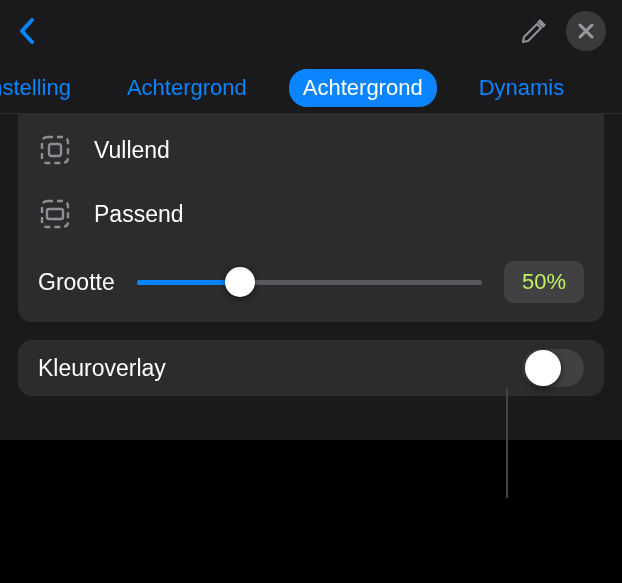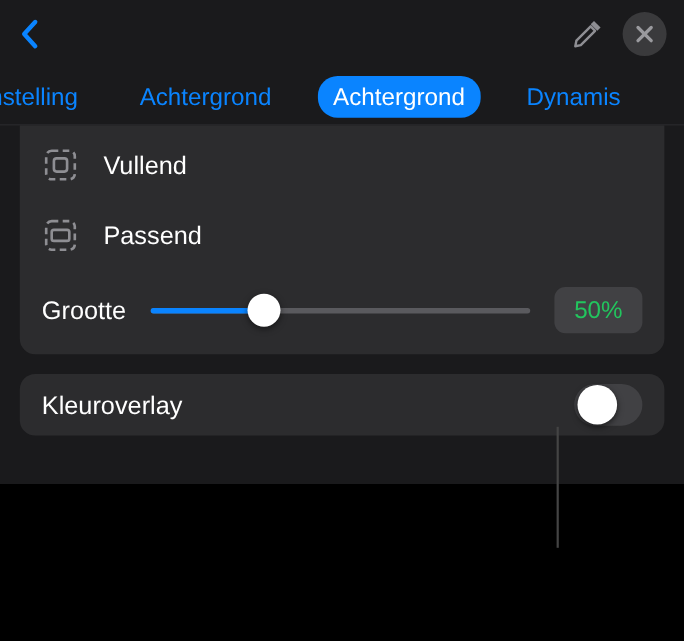--- a/index.html
+++ b/index.html
@@ -133,21 +133,21 @@
     top: 50%;
     transform: translate(-50%,-50%);
     width: 30px; height: 30px;
     background: #fff;
     border-radius: 50%;
     box-shadow: 0 2px 6px rgba(0,0,0,0.5);
   }
   .value-box {
     flex: 0 0 auto;
     background: #414144;
-    color: #22c55e;
+    color: #bef264;
     font-size: 22px;
     padding: 8px 18px;
     border-radius: 10px;
   }
   
   .panel2 {
     margin: 14px 18px 0 18px;
     background: #2c2c2e;
     border-radius: 14px;
     padding: 0 20px;

